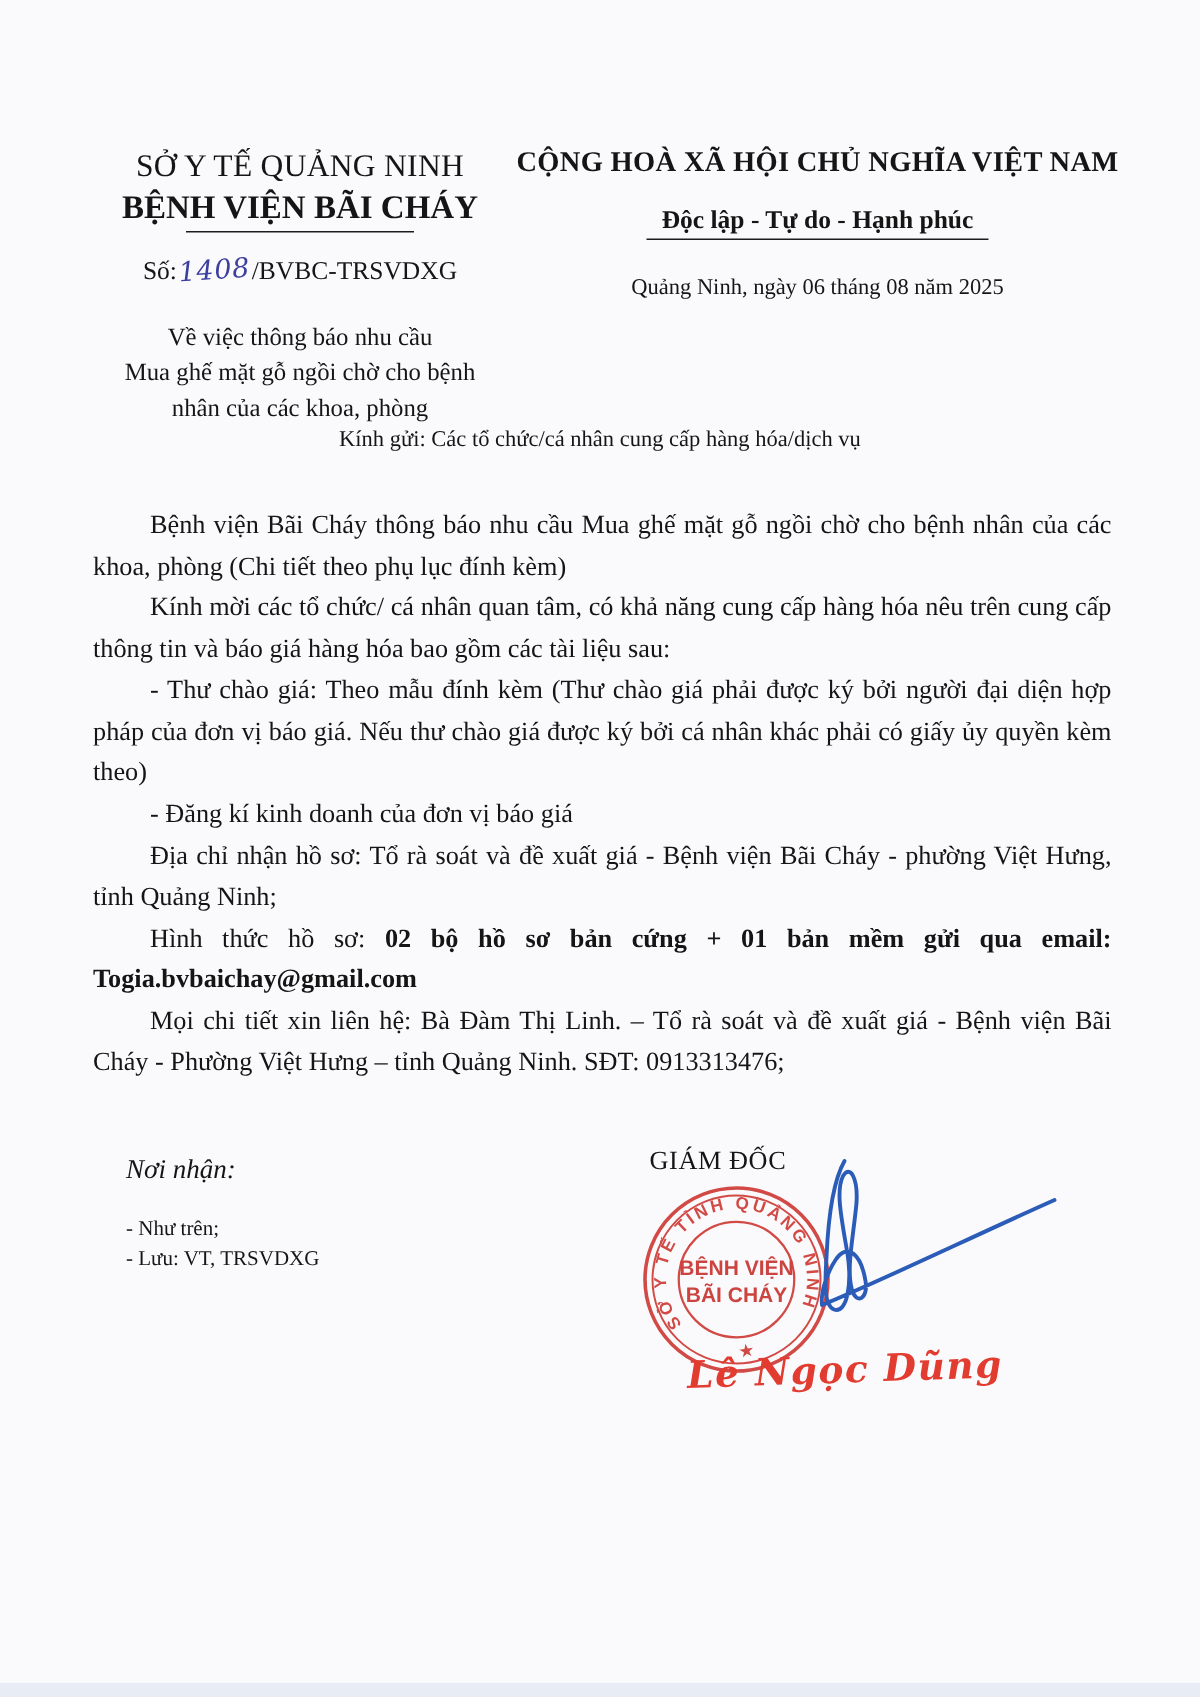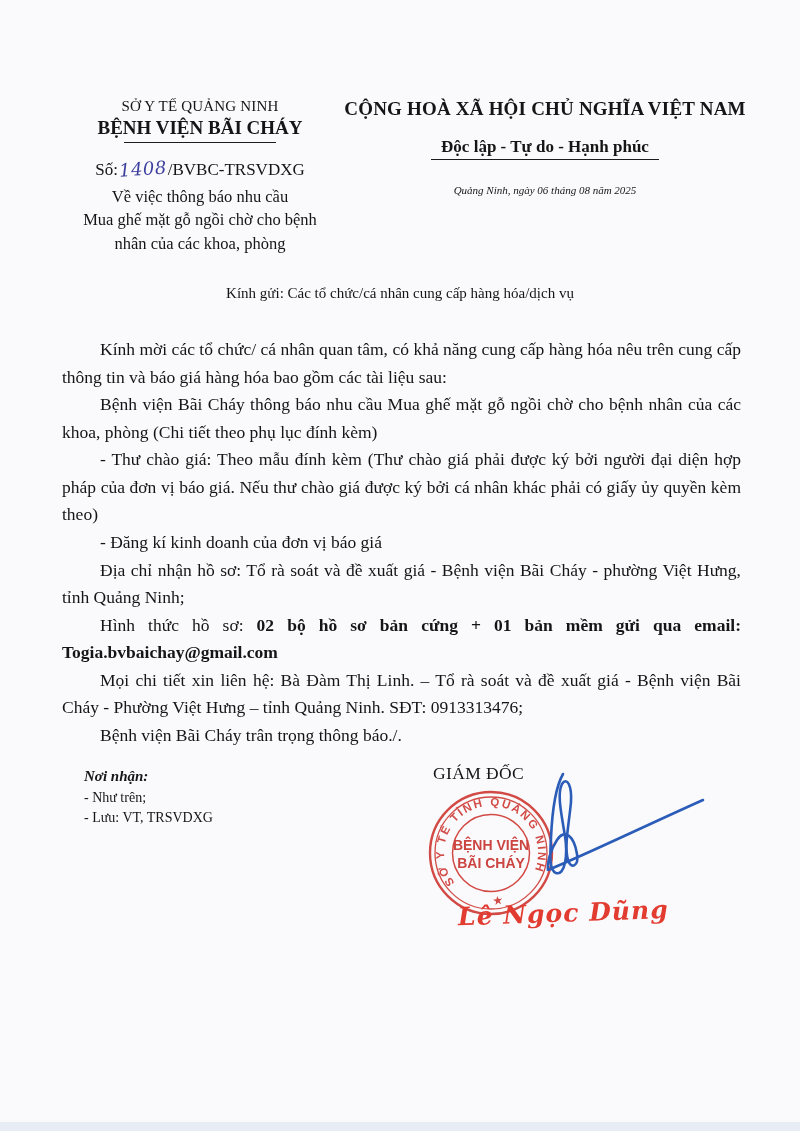--- a/index.html
+++ b/index.html
@@ -12,56 +12,56 @@
   }
   .scan-edge-bottom {
     position:absolute; left:0; right:0; bottom:0; height:9px;
     background:#e8ecf5;
   }
 
   
   .header-left {
     position:absolute; left:62px; top:98px; width:276px; text-align:center;
   }
-  .org-parent { font-size:15px; letter-spacing:.2px; }
-  .org-name  { font-size:19px; font-weight:bold; margin-top:2px; }
+  .org-parent { font-size:21px; letter-spacing:.2px; }
+  .org-name  { font-size:22px; font-weight:bold; margin-top:2px; }
   .org-underline { width:152px; border-top:1.7px solid #1c1c1c; margin:3px auto 0; height:0; }
   .ref-line { margin-top:15px; font-size:17px; white-space:nowrap; }
   .ref-number {
     color:#3c3f9e; font-family:"DejaVu Serif", serif; font-style:italic;
     display:inline-block; transform:rotate(-4deg); font-size:18px;
     letter-spacing:.5px; margin:0 1px;
   }
-  .subject { margin-top:5px; font-size:16.5px; line-height:1.42; }
+  .subject { margin-top:22px; font-size:16.5px; line-height:1.42; }
 
   .header-right {
     position:absolute; left:332px; top:98px; width:426px; text-align:center;
   }
   .national-motto-top { font-size:19px; font-weight:bold; letter-spacing:.2px; }
   .national-motto-bottom {
     display:inline-block; font-size:17px; font-weight:bold;
     border-bottom:1.8px solid #1c1c1c; padding:2px 10px 2px; margin-top:15px;
   }
-  .dateline { margin-top:24px; font-style:italic; font-size:11px;text-align:center; }
+  .dateline { margin-top:24px; font-size:15px;text-align:center; }
 
   
   .salutation {
     position:absolute; top:285px; left:0; width:100%;
     text-align:center; font-size:15px;
   }
   .letter-body {
     position:absolute; left:62px; top:336px; width:679px;
     font-size:17.5px; line-height:1.575; text-align:justify;
   }
   .letter-body p { margin:0; text-indent:38px; }
   .bold { font-weight:bold; }
 
   
   .recipients { position:absolute; left:84px; top:766px; font-size:14px; line-height:1.45; }
-  .recipients-title { font-size:15px; font-weight:bold; font-style:italic; margin-bottom:0; }
+  .recipients-title { font-size:18px; font-weight:normal; font-style:italic; margin-bottom:18px; }
   .signer-title {
     position:absolute; left:433px; top:763px; width:192px; text-align:left;
     font-size:17.5px; font-weight:normal; letter-spacing:.4px;
   }
   .stamp-svg { position:absolute; left:427px; top:789px; width:128px; height:128px; opacity:.93; }
   .signature-svg { position:absolute; left:505px; top:758px; width:240px; height:128px; }
   .signer-name {
     position:absolute; left:458px; top:899px; width:190px; text-align:center;
     font-family:"DejaVu Serif", serif; font-style:italic; font-weight:bold;
     font-size:25px; color:#e23b30; transform:rotate(-2deg); letter-spacing:1px;
@@ -87,28 +87,27 @@
 
   <div class="header-right">
     <div class="national-motto-top">CỘNG HOÀ XÃ HỘI CHỦ NGHĨA VIỆT NAM</div>
     <div><span class="national-motto-bottom">Độc lập - Tự do - Hạnh phúc</span></div>
     <div class="dateline">Quảng Ninh, ngày 06 tháng 08 năm 2025</div>
   </div>
 
   <div class="salutation">Kính gửi: Các tổ chức/cá nhân cung cấp hàng hóa/dịch vụ</div>
 
   <div class="letter-body">
+    <p>Bệnh viện Bãi Cháy thông báo nhu cầu Mua ghế mặt gỗ ngồi chờ cho bệnh nhân của các khoa, phòng (Chi tiết theo phụ lục đính kèm)</p>
     <p>Kính mời các tổ chức/ cá nhân quan tâm, có khả năng cung cấp hàng hóa nêu trên cung cấp thông tin và báo giá hàng hóa bao gồm các tài liệu sau:</p>
-    <p>Bệnh viện Bãi Cháy thông báo nhu cầu Mua ghế mặt gỗ ngồi chờ cho bệnh nhân của các khoa, phòng (Chi tiết theo phụ lục đính kèm)</p>
     <p>- Thư chào giá: Theo mẫu đính kèm (Thư chào giá phải được ký bởi người đại diện hợp pháp của đơn vị báo giá. Nếu thư chào giá được ký bởi cá nhân khác phải có giấy ủy quyền kèm theo)</p>
     <p>- Đăng kí kinh doanh của đơn vị báo giá</p>
     <p>Địa chỉ nhận hồ sơ: Tổ rà soát và đề xuất giá - Bệnh viện Bãi Cháy - phường Việt Hưng, tỉnh Quảng Ninh;</p>
     <p><span>Hình thức hồ sơ: </span><span class="bold">02 bộ hồ sơ bản cứng + 01 bản mềm gửi qua email: Togia.bvbaichay@gmail.com</span></p>
     <p>Mọi chi tiết xin liên hệ: Bà Đàm Thị Linh. – Tổ rà soát và đề xuất giá - Bệnh viện Bãi Cháy - Phường Việt Hưng – tỉnh Quảng Ninh. SĐT: 0913313476;</p>
-    <p>Bệnh viện Bãi Cháy trân trọng thông báo./.</p>
   </div>
 
   <div class="recipients">
     <div class="recipients-title">Nơi nhận:</div>
     <div>- Như trên;</div>
     <div>- Lưu: VT, TRSVDXG</div>
   </div>
 
   <div class="signer-title">GIÁM ĐỐC</div>
 

